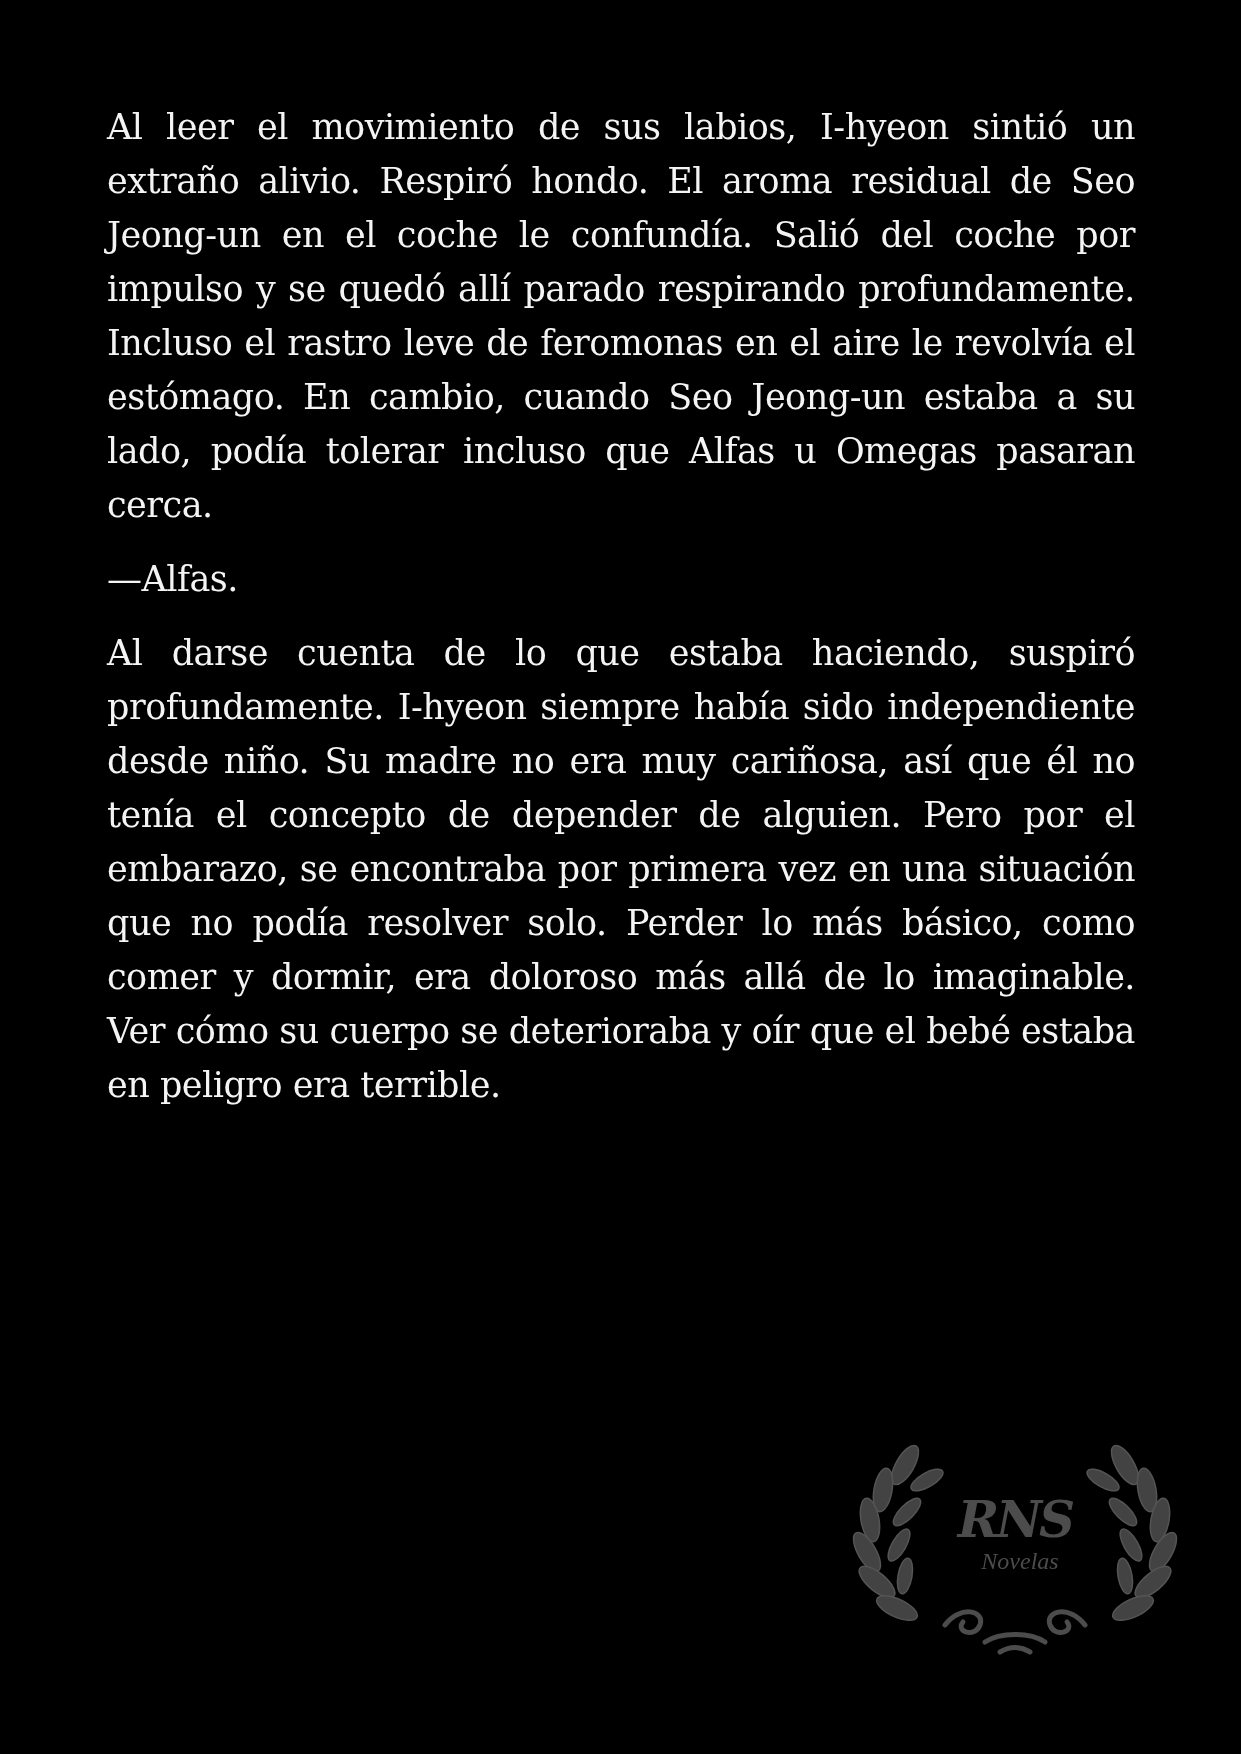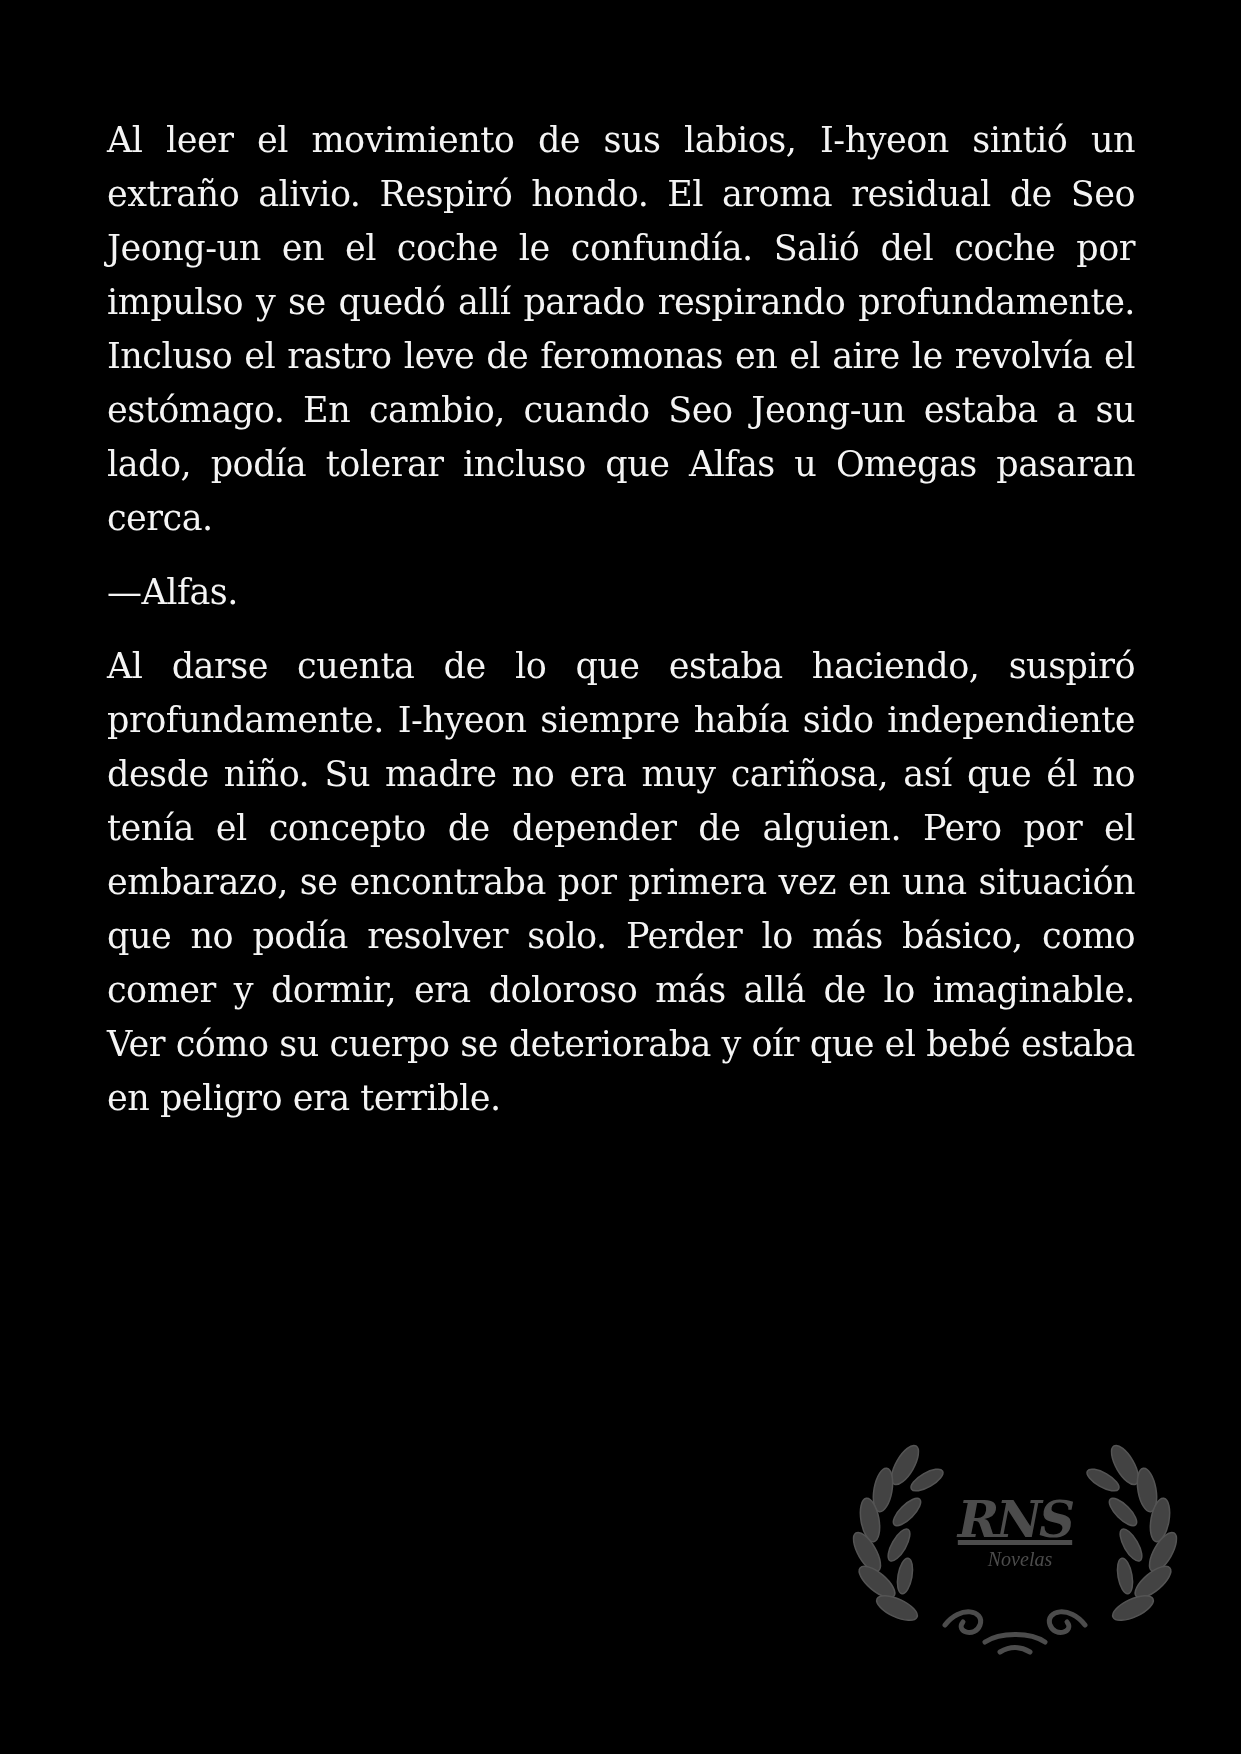--- a/index.html
+++ b/index.html
@@ -16,21 +16,20 @@
     .page {
       position: absolute;
       left: 107px;
       top: 100px;
       width: 1028px;
       color: #f4f4f4;
       font-family: "DejaVu Serif", "Liberation Serif", serif;
       font-size: 35px;
       line-height: 54px;
       letter-spacing: -0.5px;
-      margin-top: 13px;
     }
     .para {
       margin: 0 0 20px 0;
       text-align: justify;
       text-align-last: left;
     }
     .watermark {
       position: absolute;
       left: 835px;
       top: 1420px;
@@ -44,31 +43,30 @@
       left: 95px;
       top: 70px;
       width: 170px;
       text-align: center;
       font-family: "DejaVu Serif", serif;
       font-style: italic;
       font-weight: bold;
       font-size: 50px;
       color: #8a8a8a;
       letter-spacing: -3px;
-      text-decoration: underline;
     }
     .wm-sub {
       position: absolute;
       left: 110px;
       top: 128px;
       width: 150px;
       text-align: center;
       font-family: "Liberation Serif", serif;
       font-style: italic;
-      font-size: 20px;
+      font-size: 24px;
       color: #8a8a8a;
     }
     .wm-svg {
       position: absolute;
       left: 0;
       top: 0;
     }
   </style>
 </head>
 <body>

